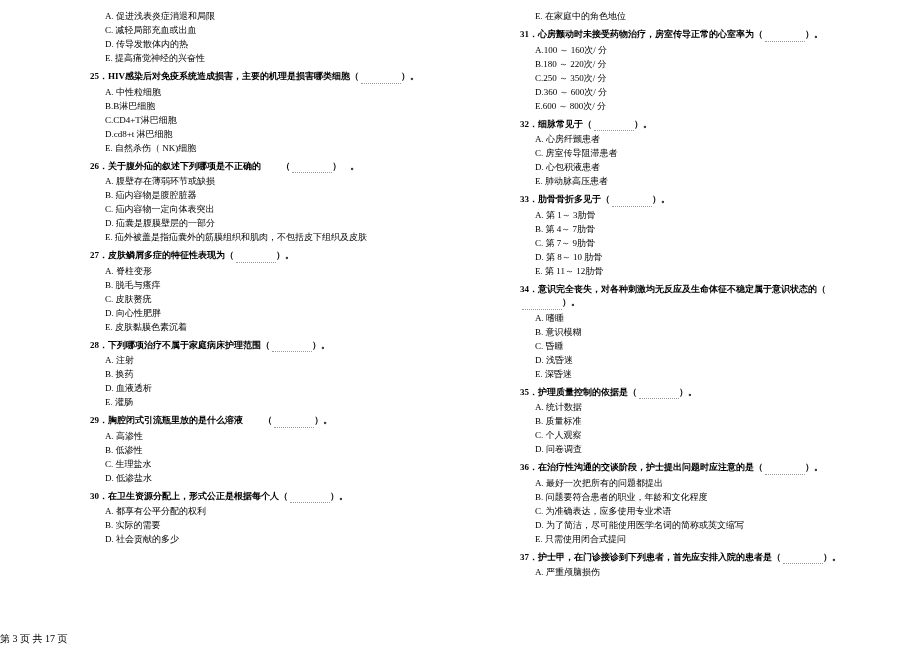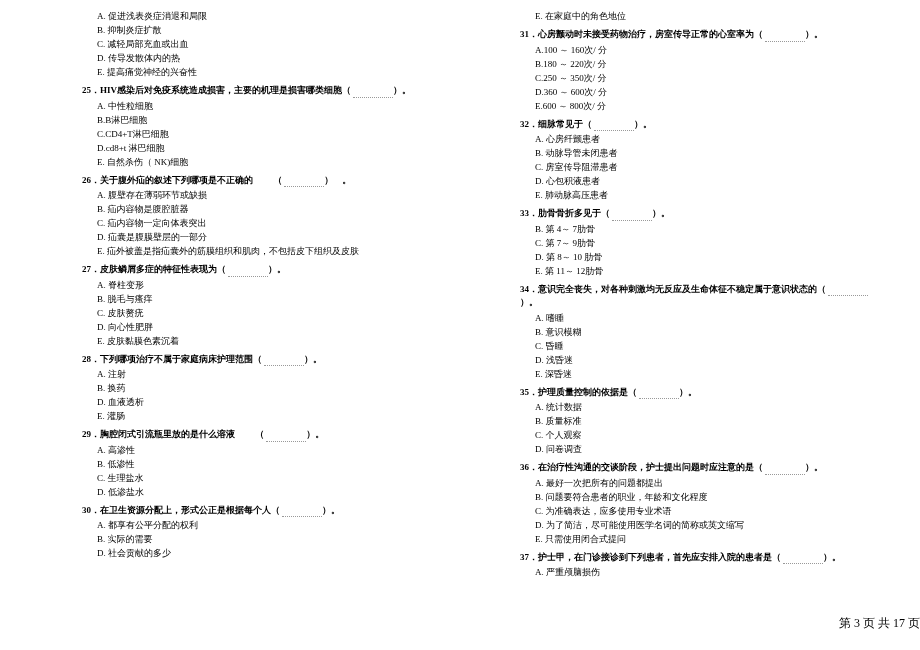--- a/index.html
+++ b/index.html
@@ -8,21 +8,21 @@
       height: 650px;
       background: #fff;
       font-family: "SimSun", "宋体", serif;
       font-size: 9px;
       color: #000;
       position: relative;
       padding: 10px 0;
     }
     .page {
       display: flex;
-      padding: 0 22px;
+      padding: 0 30px;
     }
     .column {
       flex: 1;
       padding: 0 30px;
     }
     .question-text {
       margin: 4px 0 2px 30px;
       line-height: 1.5;
       font-weight: bold;
     }
@@ -34,33 +34,32 @@
     .blank {
       display: inline-block;
       min-width: 40px;
       border-bottom: 0.5px dotted #999;
       margin-left: 2px;
       height: 12px;
       vertical-align: bottom;
     }
     .footer {
       position: absolute;
-      bottom: 18px;
+      bottom: 4px;
       width: 100%;
-      text-align: right;
-      font-size: 12px;
+      text-align: left;
+      font-size: 10px;
     }
   </style>
 </head>
 <body>
 
 <div class="page">
   <div class="column" id="left-col">
       <div class="option">A. 促进浅表炎症消退和局限</div>
-      <div class="option">B. 抑制炎症扩散</div>
       <div class="option">C. 减轻局部充血或出血</div>
       <div class="option">D. 传导发散体内的热</div>
       <div class="option">E. 提高痛觉神经的兴奋性</div>
       <div class="question-text">25．HIV感染后对免疫系统造成损害，主要的机理是损害哪类细胞（<span class="blank"></span>）。</div>
       <div class="option">A. 中性粒细胞</div>
       <div class="option">B.B淋巴细胞</div>
       <div class="option">C.CD4+T淋巴细胞</div>
       <div class="option">D.cd8+t 淋巴细胞</div>
       <div class="option">E. 自然杀伤（ NK)细胞</div>
       <div class="question-text">26．关于腹外疝的叙述下列哪项是不正确的 　　（<span class="blank"></span>）　。</div>
@@ -93,25 +92,25 @@
   <div class="column" id="right-col">
       <div class="option">E. 在家庭中的角色地位</div>
       <div class="question-text">31．心房颤动时未接受药物治疗，房室传导正常的心室率为（<span class="blank"></span>）。</div>
       <div class="option">A.100 ～ 160次/ 分</div>
       <div class="option">B.180 ～ 220次/ 分</div>
       <div class="option">C.250 ～ 350次/ 分</div>
       <div class="option">D.360 ～ 600次/ 分</div>
       <div class="option">E.600 ～ 800次/ 分</div>
       <div class="question-text">32．细脉常见于（<span class="blank"></span>）。</div>
       <div class="option">A. 心房纤颤患者</div>
-      <div class="option">B. 动脉导管未闭患者</div>
       <div class="option">C. 房室传导阻滞患者</div>
       <div class="option">D. 心包积液患者</div>
       <div class="option">E. 肺动脉高压患者</div>
       <div class="question-text">33．肋骨骨折多见于（<span class="blank"></span>）。</div>
+      <div class="option">A.  第 1～ 3肋骨</div>
       <div class="option">B.  第 4～ 7肋骨</div>
       <div class="option">C.  第 7～ 9肋骨</div>
       <div class="option">D.  第 8～ 10 肋骨</div>
       <div class="option">E.  第 11～ 12肋骨</div>
       <div class="question-text">34．意识完全丧失，对各种刺激均无反应及生命体征不稳定属于意识状态的（<span class="blank"></span>）。</div>
       <div class="option">A. 嗜睡</div>
       <div class="option">B. 意识模糊</div>
       <div class="option">C. 昏睡</div>
       <div class="option">D. 浅昏迷</div>
       <div class="option">E. 深昏迷</div>

